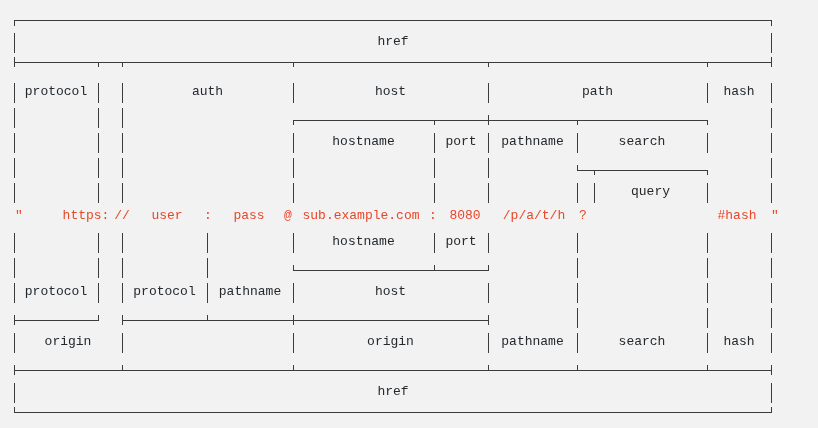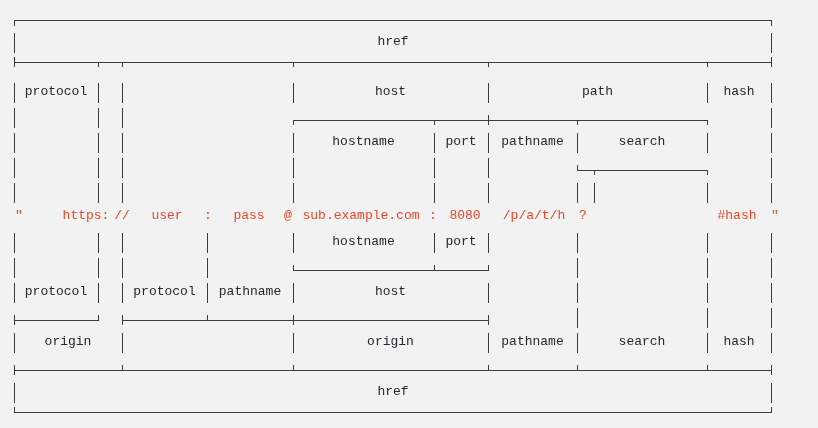--- a/index.html
+++ b/index.html
@@ -92,20 +92,21 @@
 
   <div class="vrule" style="left:14px;  top:83px; height:20px;"></div>
   <div class="vrule" style="left:98px;  top:83px; height:20px;"></div>
   <div class="vrule" style="left:122px; top:83px; height:20px;"></div>
   <div class="vrule" style="left:293px; top:83px; height:20px;"></div>
   <div class="vrule" style="left:488px; top:83px; height:20px;"></div>
   <div class="vrule" style="left:707px; top:83px; height:20px;"></div>
   <div class="vrule" style="left:771px; top:83px; height:20px;"></div>
 
   <div class="cell label" style="left:14px;  top:85px; width:84px;">protocol</div>
+  <div class="cell label" style="left:122px; top:85px; width:171px;">auth</div>
   <div class="cell label" style="left:293px; top:85px; width:195px;">host</div>
   <div class="cell label" style="left:488px; top:85px; width:219px;">path</div>
   <div class="cell label" style="left:707px; top:85px; width:64px;">hash</div>
 
   <div class="vrule" style="left:14px;  top:108px; height:20px;"></div>
   <div class="vrule" style="left:98px;  top:108px; height:20px;"></div>
   <div class="vrule" style="left:122px; top:108px; height:20px;"></div>
   <div class="vrule" style="left:771px; top:108px; height:20px;"></div>
 
   <div class="hrule" style="left:293px; top:120px; width:196px;"></div>
@@ -149,20 +150,21 @@
   <div class="vrule" style="left:98px;  top:183px; height:20px;"></div>
   <div class="vrule" style="left:122px; top:183px; height:20px;"></div>
   <div class="vrule" style="left:293px; top:183px; height:20px;"></div>
   <div class="vrule" style="left:434px; top:183px; height:20px;"></div>
   <div class="vrule" style="left:488px; top:183px; height:20px;"></div>
   <div class="vrule" style="left:577px; top:183px; height:20px;"></div>
   <div class="vrule" style="left:594px; top:183px; height:20px;"></div>
   <div class="vrule" style="left:707px; top:183px; height:20px;"></div>
   <div class="vrule" style="left:771px; top:183px; height:20px;"></div>
 
+  <div class="cell label" style="left:594px; top:185px; width:113px;">query</div>
 
   <div class="cell url-part" style="left:10px;  top:209px; width:18px;">"</div>
   <div class="cell url-part" style="left:56px;  top:209px; width:60px;">https:</div>
   <div class="cell url-part" style="left:97px;  top:209px; width:50px;">//</div>
   <div class="cell url-part" style="left:139px; top:209px; width:56px;">user</div>
   <div class="cell url-part" style="left:199px; top:209px; width:18px;">:</div>
   <div class="cell url-part" style="left:221px; top:209px; width:56px;">pass</div>
   <div class="cell url-part" style="left:279px; top:209px; width:18px;">@</div>
   <div class="cell url-part" style="left:297px; top:209px; width:128px;text-align:center;">sub.example.com</div>
   <div class="cell url-part" style="left:425px; top:209px; width:16px;">:</div>

